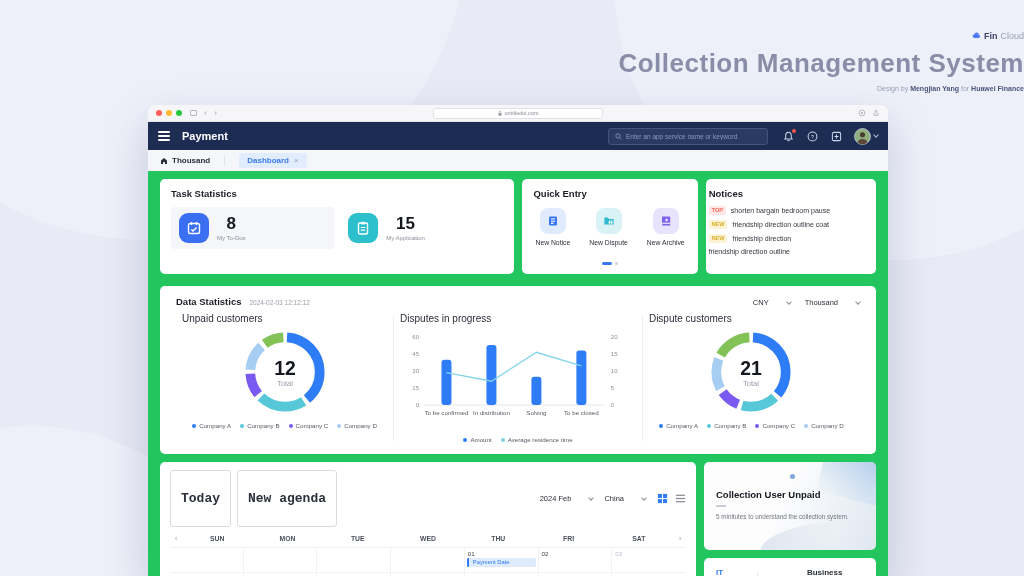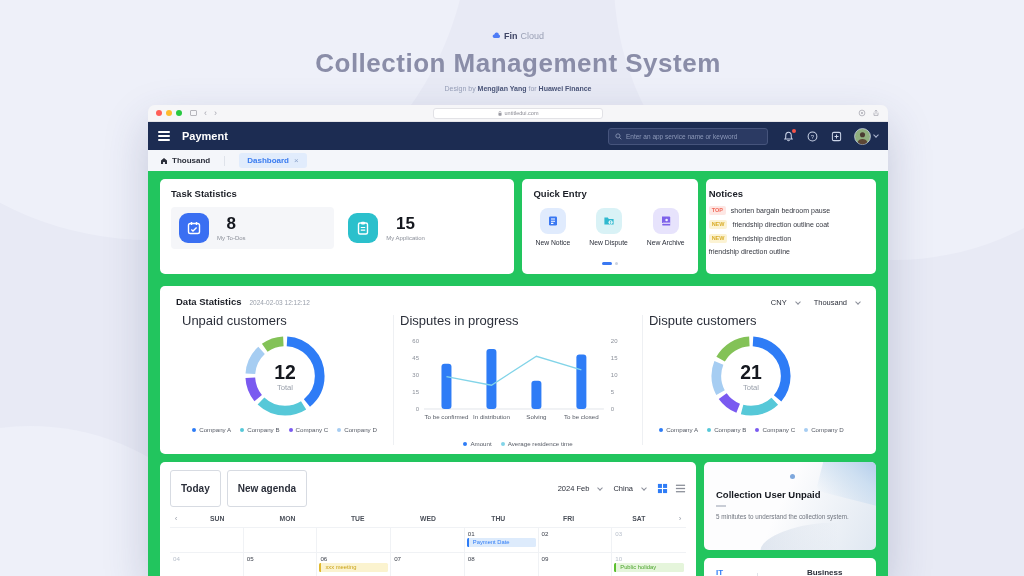--- a/index.html
+++ b/index.html
@@ -6,21 +6,21 @@
   html,body { width:1024px; height:576px; overflow:hidden; }
   body { font-family:"Liberation Sans", sans-serif; background:#e8eaf5; position:relative; }
 
   
   .bg-circle { position:absolute; border-radius:50%; background:#eef0f9; }
   .bg-c1 { width:640px; height:640px; left:-170px; top:-400px; }
   .bg-c2 { width:560px; height:560px; right:-150px; top:-300px; }
   .bg-c3 { width:480px; height:480px; left:-210px; bottom:-330px; }
 
   
-  .hero { position:absolute; top:26px; left:0; right:0; text-align:center; z-index:2;margin-left:12px; }
+  .hero { position:absolute; top:26px; left:0; right:0; text-align:right; z-index:2;margin-left:12px; }
   .hero-logo { display:inline-flex; align-items:center; gap:3px; font-size:9px; }
   .hero-logo .b { font-weight:bold; color:#3f4precision5; color:#3f4565; }
   .hero-logo .l { color:#9aa0b5; }
   .hero-title { font-size:26px; font-weight:800; color:#8a8da8; letter-spacing:.5px; margin-top:4px; }
   .hero-credit { margin-top:6px; font-size:7px; color:#98a0b8; }
   .hero-credit b { color:#4a5578; }
 
   
   .browser { position:absolute; left:148px; top:105px; width:740px; height:471px;
              border-radius:7px 7px 0 0; overflow:hidden; background:#edeff4;
@@ -93,41 +93,41 @@
   .notice-list { margin-top:7px; display:flex; flex-direction:column; gap:5.5px; }
   .notice-row { display:flex; align-items:center; gap:5px; font-size:7px; color:#33363f; cursor:pointer; }
   .badge { font-size:5.5px; font-weight:bold; border-radius:2px; padding:1.5px 3px; line-height:1; flex:none; }
   .badge.top { background:#fde7e4; color:#f26a5a; }
   .badge.new { background:#fcf3d3; color:#d9ae2c; }
 
   .stats-card { margin-top:12px; padding:10px 16px 6px; height:168px; }
   .stats-head { display:flex; align-items:baseline; }
   .stats-time { font-size:6.5px; color:#9aa0ab; margin-left:8px; }
   .stats-selects { margin-left:auto; display:flex; gap:14px; }
-  .sel { display:flex; align-items:center; gap:9px; font-size:7.5px; color:#2b2f3a; cursor:pointer; }
+  .sel { display:flex; align-items:center; gap:18px; font-size:7.5px; color:#2b2f3a; cursor:pointer; }
   .sel .chev { border-color:#8b8f99; }
   .charts { display:flex; margin-top:6px; }
   .chart-col { flex:1; display:flex; flex-direction:column; padding:0 6px; }
   .chart-col.mid { flex:1.15; }
   .vdiv { width:1px; background:#eef0f3; margin:2px 0; }
-  .chart-title { font-size:13px; color:#2b2f3a; }
+  .chart-title { font-size:10px; color:#2b2f3a; }
   .donut-wrap { display:flex; justify-content:center; }
   .donut-wrap svg { width:104px; height:96px; }
   .barline-wrap svg { width:100%; height:106px; }
   .legend { display:flex; justify-content:center; gap:9px; margin-top:2px; flex-wrap:wrap; }
   .leg-item { display:flex; align-items:center; gap:3px; font-size:6.2px; color:#555a64; }
   .leg-dot { width:4px; height:4px; border-radius:50%; }
 
   .row3 { display:flex; gap:8px; margin-top:8px; height:300px; }
   .cal-card { flex:528 0 0; padding:8px 10px; }
   .right-col { flex:176 0 0; display:flex; flex-direction:column; gap:8px; }
 
   .cal-toolbar { display:flex; align-items:center; gap:6px; }
-  .btn { border:1px solid #d7dbe2; background:#fff; border-radius:3px; padding:12px 10px;
-         font-size:10px; color:#2b2f3a; font-weight:bold; font-family:Liberation Sans, sans-serif; cursor:pointer; }
+  .btn { border:1px solid #d7dbe2; background:#fff; border-radius:3px; padding:20px 10px;
+         font-size:13px; color:#2b2f3a; font-weight:bold; font-family:Liberation Mono, monospace; cursor:pointer; }
   .cal-right { margin-left:auto; display:flex; align-items:center; gap:11px; }
   .view-ics { display:flex; gap:7px; align-items:center; }
   .weekday-row { display:flex; align-items:center; margin-top:7px; }
   .wk-arrow { width:12px; font-size:8px; color:#9aa0ab; text-align:center; cursor:pointer; }
   .weekdays { flex:1; display:grid; grid-template-columns:repeat(7,1fr); }
   .weekdays span { text-align:center; font-size:6.8px; font-weight:bold; color:#4a4f59; }
   .cal-grid { display:grid; grid-template-columns:repeat(7,1fr); margin-top:4px; }
   .cal-cell { border-top:1px solid #f0f2f5; border-right:1px solid #f0f2f5; height:25px;
               position:relative; padding:2px 3px; cursor:pointer; }
   .cal-cell:nth-child(7n) { border-right:none; }

